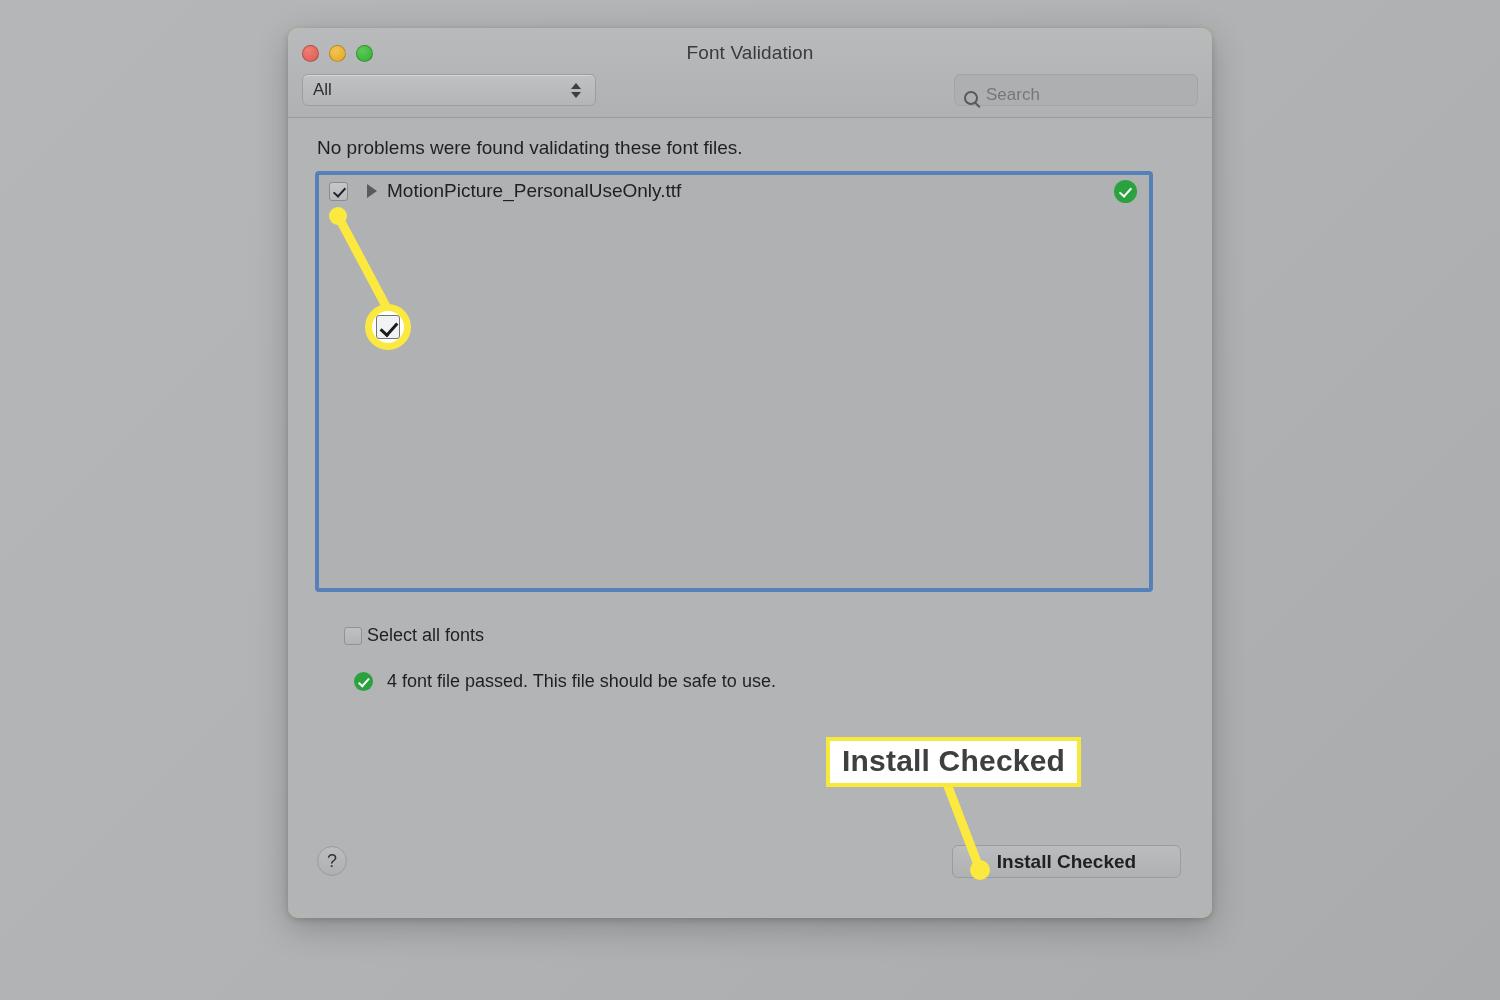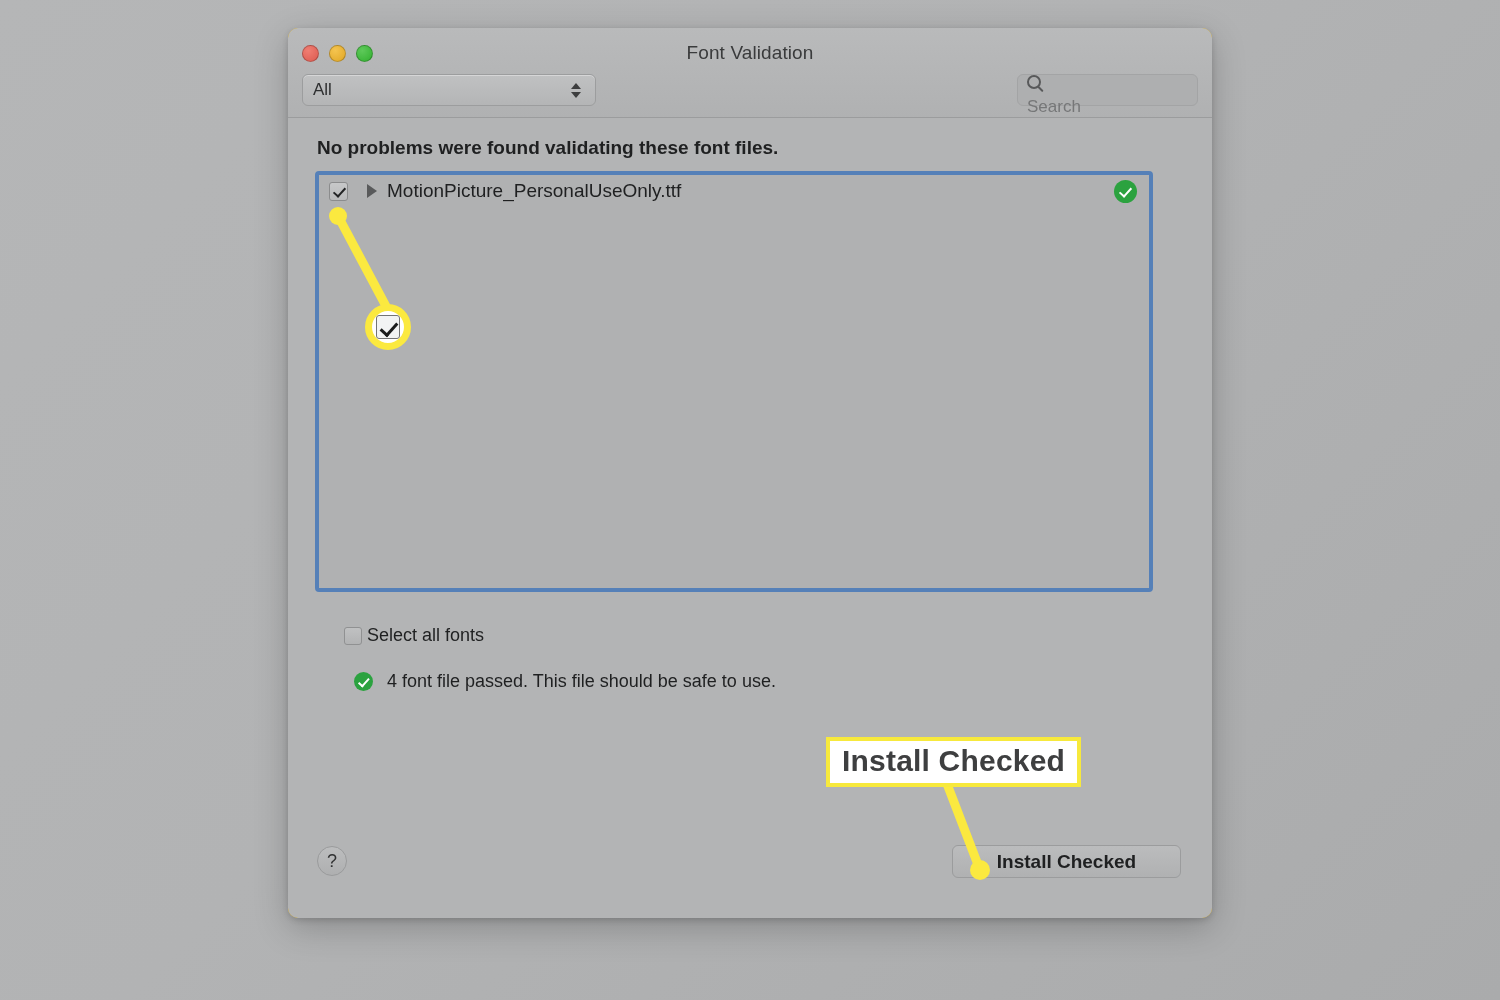--- a/index.html
+++ b/index.html
@@ -94,30 +94,29 @@
     border-left: 5px solid transparent;
     border-right: 5px solid transparent;
   }
   .stepper .up   { border-bottom: 6px solid #3d3e3f; }
   .stepper .down { border-top: 6px solid #3d3e3f; }
 
   #search-box {
     position: absolute;
     right: 14px;
     top: 46px;
-    width: 181px;
+    width: 244px;
     height: 32px;
     border-radius: 6px;
     background: #aeafb0;
     border: 1px solid #a3a4a5;
     display: flex;
-    align-items: flex-start;
+    align-items: flex-end;
     padding: 0 9px;
     gap: 8px;
-    flex-direction: column;
   }
   #search-box .ph {
     font-size: 17px;
     color: #767778;
   }
   .mag {
     width: 14px; height: 14px;
     border: 2px solid #58595a;
     border-radius: 50%;
     position: relative;
@@ -138,21 +137,21 @@
     position: relative;
     height: 800px;
     background: #b3b4b5;
   }
 
   #headline {
     position: absolute;
     left: 29px;
     top: 19px;
     font-size: 19px;
-    font-weight: bold;
+    font-weight: normal;
     color: #1f2021;
   }
 
   #fontlist {
     position: absolute;
     left: 27px;
     top: 53px;
     width: 838px;
     height: 421px;
     background: #b0b1b2;

